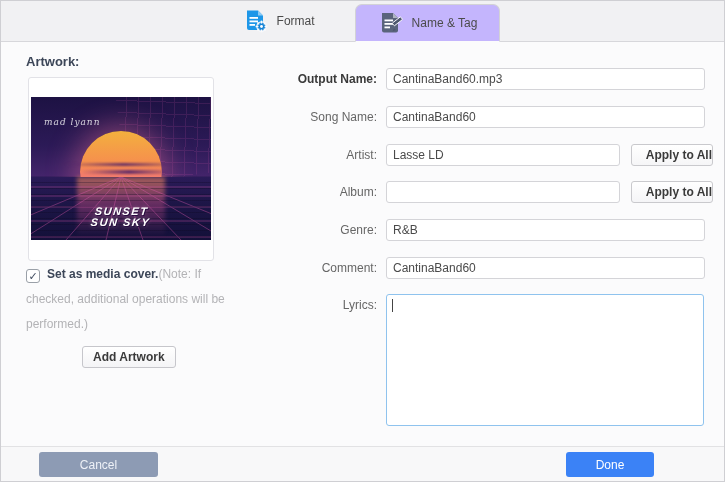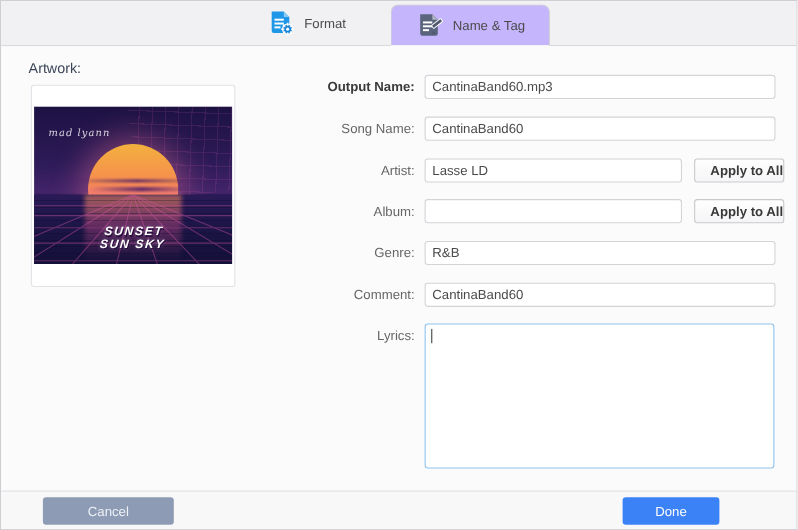--- a/index.html
+++ b/index.html
@@ -19,21 +19,21 @@
         font-size:12px; color:#4b4b4b; }
   .tab.plain{ height:41px; padding:0 18px; margin-right:22px; }
   .tab.active{
     height:38px; padding:0 22px; background:#c4b5fd;
     border:1px solid #d2d2d6; border-bottom:1px solid #fbfbfc;
     border-radius:7px 7px 0 0; margin-bottom:-1px;
   }
   .tabicon{ width:26px; height:24px; flex:0 0 auto; }
   
   .content{ position:absolute; left:0; top:41px; right:0; bottom:35px; background:#fbfbfc; }
-  .section-label{ position:absolute; left:25px; top:12px; font-size:13px; font-weight:normal; color:#3c4658; }
+  .section-label{ position:absolute; left:25px; top:12px; font-size:13px; font-weight:bold; color:#3c4658; }
   
   .art-card{
     position:absolute; left:27px; top:35px; width:186px; height:184px;
     background:#ffffff; border:1px solid #e2e2e7; border-radius:3px;
   }
   .art{
     position:absolute; left:2px; top:19px; width:180px; height:143px; overflow:hidden;
     background:linear-gradient(180deg,#1d1243 0%,#2c1a57 34%,#43246a 55%,#1b1547 57%,#161140 78%,#120e36 100%);
   }
   .sky-grid{
@@ -204,21 +204,25 @@
           </g>
         </svg>
         <div class="art-sig">mad lyann</div>
         <div class="art-title">
           <div>SUNSET</div>
           <div>SUN SKY</div>
         </div>
       </div>
     </div>
 
-
+    <div class="cover-note">
+      <span class="cb">✓</span><span class="cover-strong">Set as media cover.</span><span>(Note: If checked, additional operations will be performed.)</span>
+    </div>
+
+    <button class="add-artwork">Add Artwork</button>
 
     <div class="row" style="top:26px">
       <label class="flabel bold">Output Name:</label>
       <input class="finput wide" value="CantinaBand60.mp3" style="">
     </div>
 
     <div class="row" style="top:64px">
       <label class="flabel">Song Name:</label>
       <input class="finput wide" value="CantinaBand60" style="">
     </div>

